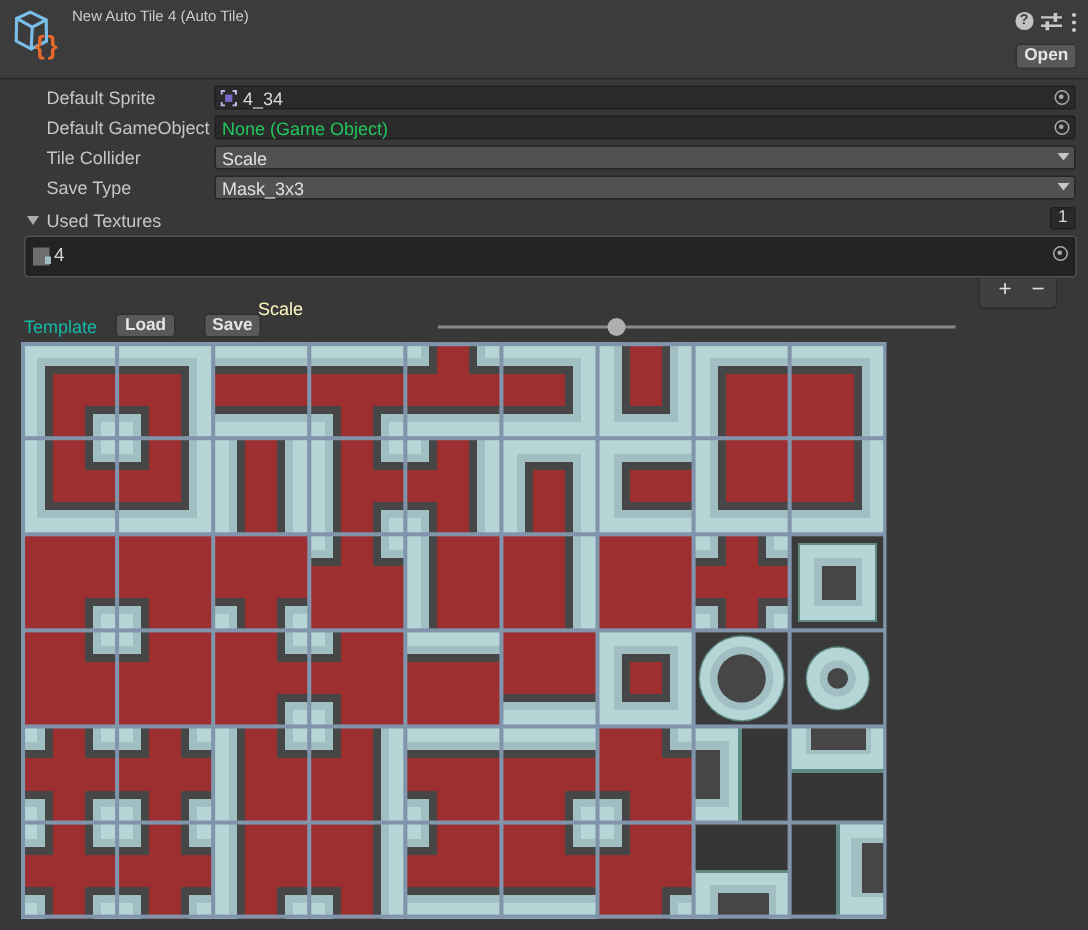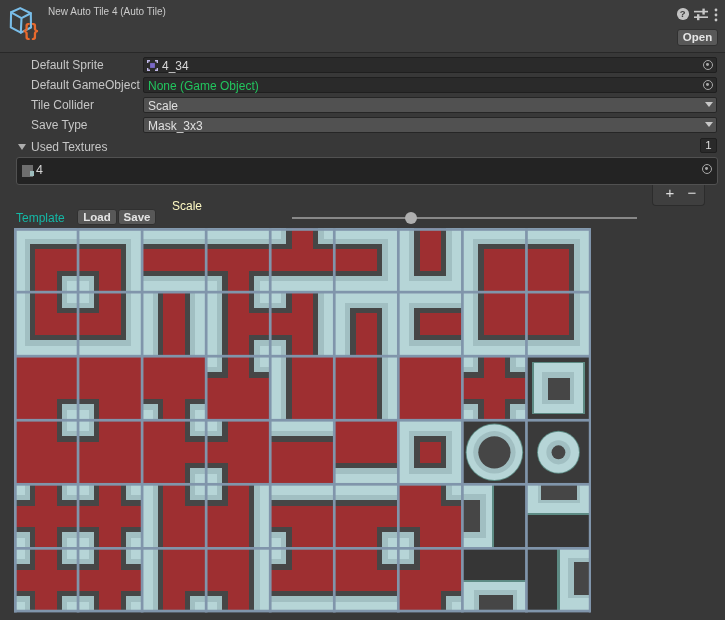--- a/index.html
+++ b/index.html
@@ -98,21 +98,21 @@
 <div class="picker" style="left:702px;top:164px"></div>
 
 <div class="abs" style="left:652px;top:185px;width:53px;height:21px;background:#3f3f3f;
      border:1px solid #2c2c2c;border-top:none;border-radius:0 0 4px 4px;">
   <div class="abs" style="left:8px;top:-1px;width:18px;font-size:15px;color:#dddddd;text-align:center;">+</div>
   <div class="abs" style="left:30px;top:-1px;width:18px;font-size:15px;color:#dddddd;text-align:center;">−</div>
 </div>
 
 <div class="lbl" style="left:16px;top:210px;color:#14b8a6">Template</div>
 <div class="btn" style="left:77px;top:209px;width:40px;height:16px;line-height:14px;">Load</div>
-<div class="btn" style="left:118px;top:209px;width:38px;height:16px;line-height:14px;">Save</div>
+<div class="btn" style="left:136px;top:209px;width:38px;height:16px;line-height:14px;">Save</div>
 <div class="lbl" style="left:172px;top:198px;color:#fef9c3">Scale</div>
 <div class="abs" style="left:292px;top:216.5px;width:345px;height:2px;background:#888888;"></div>
 <div class="abs" style="left:405px;top:212px;width:12px;height:12px;border-radius:50%;background:#afafaf;"></div>
 
 <div class="abs" style="left:14px;top:228px;width:577px;height:385px;"><svg width="577" height="385" viewBox="0 0 576.5 384.5">
       <path shape-rendering="crispEdges" fill="#9e2f31" d="M21.33 21.33h42.67v21.33h-42.67zM21.33 42.67h21.33v21.33h-21.33zM64 21.33h42.67v21.33h-42.67zM85.33 42.67h21.33v21.33h-21.33zM128 21.33h64v21.33h-64zM192 21.33h64v21.33h-64zM213.33 42.67h21.33v21.33h-21.33zM277.33 0h21.33v21.33h-21.33zM256 21.33h64v21.33h-64zM320 21.33h42.67v21.33h-42.67zM405.33 0h21.33v42.67h-21.33zM469.33 21.33h42.67v42.67h-42.67zM512 21.33h42.67v42.67h-42.67zM21.33 64h21.33v21.33h-21.33zM21.33 85.33h42.67v21.33h-42.67zM85.33 64h21.33v21.33h-21.33zM64 85.33h42.67v21.33h-42.67zM149.33 64h21.33v64h-21.33zM213.33 64h21.33v21.33h-21.33zM213.33 85.33h42.67v21.33h-42.67zM213.33 106.67h21.33v21.33h-21.33zM277.33 64h21.33v21.33h-21.33zM256 85.33h42.67v21.33h-42.67zM277.33 106.67h21.33v21.33h-21.33zM341.33 85.33h21.33v42.67h-21.33zM405.33 85.33h42.67v21.33h-42.67zM469.33 64h42.67v42.67h-42.67zM512 64h42.67v42.67h-42.67zM0 128h64v42.67h-64zM0 170.67h42.67v21.33h-42.67zM64 128h64v42.67h-64zM85.33 170.67h42.67v21.33h-42.67zM128 128h64v42.67h-64zM149.33 170.67h21.33v21.33h-21.33zM213.33 128h21.33v21.33h-21.33zM192 149.33h64v42.67h-64zM277.33 128h42.67v64h-42.67zM320 128h42.67v64h-42.67zM384 128h64v64h-64zM469.33 128h21.33v21.33h-21.33zM448 149.33h64v21.33h-64zM469.33 170.67h21.33v21.33h-21.33zM0 192h42.67v21.33h-42.67zM0 213.33h64v42.67h-64zM85.33 192h42.67v21.33h-42.67zM64 213.33h64v42.67h-64zM128 192h42.67v21.33h-42.67zM128 213.33h64v21.33h-64zM128 234.67h42.67v21.33h-42.67zM213.33 192h42.67v21.33h-42.67zM192 213.33h64v21.33h-64zM213.33 234.67h42.67v21.33h-42.67zM256 213.33h64v42.67h-64zM320 192h64v42.67h-64zM405.33 213.33h21.33v21.33h-21.33zM21.33 256h21.33v21.33h-21.33zM0 277.33h64v21.33h-64zM21.33 298.67h21.33v21.33h-21.33zM85.33 256h21.33v21.33h-21.33zM64 277.33h64v21.33h-64zM85.33 298.67h21.33v21.33h-21.33zM149.33 256h21.33v21.33h-21.33zM149.33 277.33h42.67v42.67h-42.67zM213.33 256h21.33v21.33h-21.33zM192 277.33h42.67v42.67h-42.67zM256 277.33h64v21.33h-64zM277.33 298.67h42.67v21.33h-42.67zM320 277.33h64v21.33h-64zM320 298.67h42.67v21.33h-42.67zM384 256h42.67v21.33h-42.67zM384 277.33h64v21.33h-64zM405.33 298.67h42.67v21.33h-42.67zM21.33 320h21.33v21.33h-21.33zM0 341.33h64v21.33h-64zM21.33 362.67h21.33v21.33h-21.33zM85.33 320h21.33v21.33h-21.33zM64 341.33h64v21.33h-64zM85.33 362.67h21.33v21.33h-21.33zM149.33 320h42.67v42.67h-42.67zM149.33 362.67h21.33v21.33h-21.33zM192 320h42.67v42.67h-42.67zM213.33 362.67h21.33v21.33h-21.33zM277.33 320h42.67v21.33h-42.67zM256 341.33h64v21.33h-64zM320 320h42.67v21.33h-42.67zM320 341.33h64v21.33h-64zM405.33 320h42.67v21.33h-42.67zM384 341.33h64v21.33h-64zM384 362.67h42.67v21.33h-42.67z"></path>
       <path shape-rendering="crispEdges" fill="#b6d5d7" d="M0 0h64v10.67h-64zM0 10.67h10.67v53.33h-10.67zM53.33 53.33h10.67v10.67h-10.67zM64 0h64v10.67h-64zM117.33 10.67h10.67v53.33h-10.67zM64 53.33h10.67v10.67h-10.67zM128 0h64v10.67h-64zM128 53.33h64v10.67h-64zM192 0h64v10.67h-64zM192 53.33h10.67v10.67h-10.67zM245.33 53.33h10.67v10.67h-10.67zM256 0h10.67v10.67h-10.67zM309.33 0h10.67v10.67h-10.67zM256 53.33h64v10.67h-64zM320 0h64v10.67h-64zM373.33 10.67h10.67v42.67h-10.67zM320 53.33h64v10.67h-64zM384 0h10.67v53.33h-10.67zM437.33 0h10.67v53.33h-10.67zM384 53.33h64v10.67h-64zM448 0h64v10.67h-64zM448 10.67h10.67v53.33h-10.67zM512 0h64v10.67h-64zM565.33 10.67h10.67v53.33h-10.67zM0 64h10.67v53.33h-10.67zM53.33 64h10.67v10.67h-10.67zM0 117.33h64v10.67h-64zM64 64h10.67v10.67h-10.67zM117.33 64h10.67v53.33h-10.67zM64 117.33h64v10.67h-64zM128 64h10.67v64h-10.67zM181.33 64h10.67v64h-10.67zM192 64h10.67v64h-10.67zM245.33 64h10.67v10.67h-10.67zM245.33 117.33h10.67v10.67h-10.67zM256 64h10.67v10.67h-10.67zM309.33 64h10.67v64h-10.67zM256 117.33h10.67v10.67h-10.67zM320 64h64v10.67h-64zM320 74.67h10.67v53.33h-10.67zM373.33 74.67h10.67v53.33h-10.67zM384 64h64v10.67h-64zM384 74.67h10.67v42.67h-10.67zM384 117.33h64v10.67h-64zM448 64h10.67v53.33h-10.67zM448 117.33h64v10.67h-64zM565.33 64h10.67v53.33h-10.67zM512 117.33h64v10.67h-64zM53.33 181.33h10.67v10.67h-10.67zM64 181.33h10.67v10.67h-10.67zM128 181.33h10.67v10.67h-10.67zM181.33 181.33h10.67v10.67h-10.67zM192 128h10.67v10.67h-10.67zM245.33 128h10.67v10.67h-10.67zM256 128h10.67v64h-10.67zM373.33 128h10.67v64h-10.67zM448 128h10.67v10.67h-10.67zM501.33 128h10.67v10.67h-10.67zM448 181.33h10.67v10.67h-10.67zM501.33 181.33h10.67v10.67h-10.67zM53.33 192h10.67v10.67h-10.67zM64 192h10.67v10.67h-10.67zM181.33 192h10.67v10.67h-10.67zM181.33 245.33h10.67v10.67h-10.67zM192 192h10.67v10.67h-10.67zM192 245.33h10.67v10.67h-10.67zM256 192h64v10.67h-64zM320 245.33h64v10.67h-64zM384 192h64v10.67h-64zM384 202.67h10.67v42.67h-10.67zM437.33 202.67h10.67v42.67h-10.67zM384 245.33h64v10.67h-64zM0 256h10.67v10.67h-10.67zM53.33 256h10.67v10.67h-10.67zM0 309.33h10.67v10.67h-10.67zM53.33 309.33h10.67v10.67h-10.67zM64 256h10.67v10.67h-10.67zM117.33 256h10.67v10.67h-10.67zM64 309.33h10.67v10.67h-10.67zM117.33 309.33h10.67v10.67h-10.67zM128 256h10.67v64h-10.67zM181.33 256h10.67v10.67h-10.67zM192 256h10.67v10.67h-10.67zM245.33 256h10.67v64h-10.67zM256 256h64v10.67h-64zM256 309.33h10.67v10.67h-10.67zM320 256h64v10.67h-64zM373.33 309.33h10.67v10.67h-10.67zM437.33 256h10.67v10.67h-10.67zM384 309.33h10.67v10.67h-10.67zM0 320h10.67v10.67h-10.67zM53.33 320h10.67v10.67h-10.67zM0 373.33h10.67v10.67h-10.67zM53.33 373.33h10.67v10.67h-10.67zM64 320h10.67v10.67h-10.67zM117.33 320h10.67v10.67h-10.67zM64 373.33h10.67v10.67h-10.67zM117.33 373.33h10.67v10.67h-10.67zM128 320h10.67v64h-10.67zM181.33 373.33h10.67v10.67h-10.67zM245.33 320h10.67v64h-10.67zM192 373.33h10.67v10.67h-10.67zM256 320h10.67v10.67h-10.67zM256 373.33h64v10.67h-64zM373.33 320h10.67v10.67h-10.67zM320 373.33h64v10.67h-64zM384 320h10.67v10.67h-10.67zM437.33 373.33h10.67v10.67h-10.67z"></path>
       <path shape-rendering="crispEdges" fill="#a1bfc2" d="M10.67 10.67h53.33v5.33h-53.33zM10.67 16h5.33v48h-5.33zM48 48h16v5.33h-16zM48 53.33h5.33v10.67h-5.33zM64 10.67h53.33v5.33h-53.33zM112 16h5.33v48h-5.33zM64 48h16v5.33h-16zM74.67 53.33h5.33v10.67h-5.33zM128 10.67h64v5.33h-64zM128 48h64v5.33h-64zM192 10.67h64v5.33h-64zM192 48h16v5.33h-16zM240 48h16v5.33h-16zM202.67 53.33h5.33v10.67h-5.33zM240 53.33h5.33v10.67h-5.33zM266.67 0h5.33v10.67h-5.33zM304 0h5.33v10.67h-5.33zM256 10.67h16v5.33h-16zM304 10.67h16v5.33h-16zM256 48h64v5.33h-64zM320 10.67h53.33v5.33h-53.33zM368 16h5.33v32h-5.33zM320 48h53.33v5.33h-53.33zM394.67 0h5.33v48h-5.33zM432 0h5.33v48h-5.33zM394.67 48h42.67v5.33h-42.67zM458.67 10.67h53.33v5.33h-53.33zM458.67 16h5.33v48h-5.33zM512 10.67h53.33v5.33h-53.33zM560 16h5.33v48h-5.33zM10.67 64h5.33v48h-5.33zM48 64h5.33v10.67h-5.33zM48 74.67h16v5.33h-16zM10.67 112h53.33v5.33h-53.33zM74.67 64h5.33v10.67h-5.33zM112 64h5.33v48h-5.33zM64 74.67h16v5.33h-16zM64 112h53.33v5.33h-53.33zM138.67 64h5.33v64h-5.33zM176 64h5.33v64h-5.33zM202.67 64h5.33v64h-5.33zM240 64h5.33v10.67h-5.33zM240 74.67h16v5.33h-16zM240 112h16v5.33h-16zM240 117.33h5.33v10.67h-5.33zM266.67 64h5.33v10.67h-5.33zM304 64h5.33v64h-5.33zM256 74.67h16v5.33h-16zM256 112h16v5.33h-16zM266.67 117.33h5.33v10.67h-5.33zM330.67 74.67h42.67v5.33h-42.67zM330.67 80h5.33v48h-5.33zM368 80h5.33v48h-5.33zM394.67 74.67h53.33v5.33h-53.33zM394.67 80h5.33v32h-5.33zM394.67 112h53.33v5.33h-53.33zM458.67 64h5.33v48h-5.33zM458.67 112h53.33v5.33h-53.33zM560 64h5.33v48h-5.33zM512 112h53.33v5.33h-53.33zM48 176h16v5.33h-16zM48 181.33h5.33v10.67h-5.33zM64 176h16v5.33h-16zM74.67 181.33h5.33v10.67h-5.33zM128 176h16v5.33h-16zM176 176h16v5.33h-16zM138.67 181.33h5.33v10.67h-5.33zM176 181.33h5.33v10.67h-5.33zM202.67 128h5.33v10.67h-5.33zM240 128h5.33v10.67h-5.33zM192 138.67h16v5.33h-16zM240 138.67h16v5.33h-16zM266.67 128h5.33v64h-5.33zM368 128h5.33v64h-5.33zM458.67 128h5.33v10.67h-5.33zM496 128h5.33v10.67h-5.33zM448 138.67h16v5.33h-16zM496 138.67h16v5.33h-16zM448 176h16v5.33h-16zM496 176h16v5.33h-16zM458.67 181.33h5.33v10.67h-5.33zM496 181.33h5.33v10.67h-5.33zM48 192h5.33v10.67h-5.33zM48 202.67h16v5.33h-16zM74.67 192h5.33v10.67h-5.33zM64 202.67h16v5.33h-16zM176 192h5.33v10.67h-5.33zM176 202.67h16v5.33h-16zM176 240h16v5.33h-16zM176 245.33h5.33v10.67h-5.33zM202.67 192h5.33v10.67h-5.33zM192 202.67h16v5.33h-16zM192 240h16v5.33h-16zM202.67 245.33h5.33v10.67h-5.33zM256 202.67h64v5.33h-64zM320 240h64v5.33h-64zM394.67 202.67h42.67v5.33h-42.67zM394.67 208h5.33v32h-5.33zM432 208h5.33v32h-5.33zM394.67 240h42.67v5.33h-42.67zM10.67 256h5.33v10.67h-5.33zM48 256h5.33v10.67h-5.33zM0 266.67h16v5.33h-16zM48 266.67h16v5.33h-16zM0 304h16v5.33h-16zM48 304h16v5.33h-16zM10.67 309.33h5.33v10.67h-5.33zM48 309.33h5.33v10.67h-5.33zM74.67 256h5.33v10.67h-5.33zM112 256h5.33v10.67h-5.33zM64 266.67h16v5.33h-16zM112 266.67h16v5.33h-16zM64 304h16v5.33h-16zM112 304h16v5.33h-16zM74.67 309.33h5.33v10.67h-5.33zM112 309.33h5.33v10.67h-5.33zM138.67 256h5.33v64h-5.33zM176 256h5.33v10.67h-5.33zM176 266.67h16v5.33h-16zM202.67 256h5.33v10.67h-5.33zM240 256h5.33v64h-5.33zM192 266.67h16v5.33h-16zM256 266.67h64v5.33h-64zM256 304h16v5.33h-16zM266.67 309.33h5.33v10.67h-5.33zM320 266.67h64v5.33h-64zM368 304h16v5.33h-16zM368 309.33h5.33v10.67h-5.33zM432 256h5.33v10.67h-5.33zM432 266.67h16v5.33h-16zM384 304h16v5.33h-16zM394.67 309.33h5.33v10.67h-5.33zM10.67 320h5.33v10.67h-5.33zM48 320h5.33v10.67h-5.33zM0 330.67h16v5.33h-16zM48 330.67h16v5.33h-16zM0 368h16v5.33h-16zM48 368h16v5.33h-16zM10.67 373.33h5.33v10.67h-5.33zM48 373.33h5.33v10.67h-5.33zM74.67 320h5.33v10.67h-5.33zM112 320h5.33v10.67h-5.33zM64 330.67h16v5.33h-16zM112 330.67h16v5.33h-16zM64 368h16v5.33h-16zM112 368h16v5.33h-16zM74.67 373.33h5.33v10.67h-5.33zM112 373.33h5.33v10.67h-5.33zM138.67 320h5.33v64h-5.33zM176 368h16v5.33h-16zM176 373.33h5.33v10.67h-5.33zM240 320h5.33v64h-5.33zM192 368h16v5.33h-16zM202.67 373.33h5.33v10.67h-5.33zM266.67 320h5.33v10.67h-5.33zM256 330.67h16v5.33h-16zM256 368h64v5.33h-64zM368 320h5.33v10.67h-5.33zM368 330.67h16v5.33h-16zM320 368h64v5.33h-64zM394.67 320h5.33v10.67h-5.33zM384 330.67h16v5.33h-16zM432 368h16v5.33h-16zM432 373.33h5.33v10.67h-5.33z"></path>
       <path shape-rendering="crispEdges" fill="#464646" d="M16 16h48v5.33h-48zM16 21.33h5.33v42.67h-5.33zM42.67 42.67h21.33v5.33h-21.33zM42.67 48h5.33v16h-5.33zM64 16h48v5.33h-48zM106.67 21.33h5.33v42.67h-5.33zM64 42.67h21.33v5.33h-21.33zM80 48h5.33v16h-5.33zM128 16h64v5.33h-64zM128 42.67h64v5.33h-64zM192 16h64v5.33h-64zM192 42.67h21.33v5.33h-21.33zM234.67 42.67h21.33v5.33h-21.33zM208 48h5.33v16h-5.33zM234.67 48h5.33v16h-5.33zM272 0h5.33v16h-5.33zM298.67 0h5.33v16h-5.33zM256 16h21.33v5.33h-21.33zM298.67 16h21.33v5.33h-21.33zM256 42.67h64v5.33h-64zM320 16h48v5.33h-48zM362.67 21.33h5.33v21.33h-5.33zM320 42.67h48v5.33h-48zM400 0h5.33v42.67h-5.33zM426.67 0h5.33v42.67h-5.33zM400 42.67h32v5.33h-32zM464 16h48v5.33h-48zM464 21.33h5.33v42.67h-5.33zM512 16h48v5.33h-48zM554.67 21.33h5.33v42.67h-5.33zM16 64h5.33v42.67h-5.33zM42.67 64h5.33v16h-5.33zM42.67 80h21.33v5.33h-21.33zM16 106.67h48v5.33h-48zM80 64h5.33v16h-5.33zM106.67 64h5.33v42.67h-5.33zM64 80h21.33v5.33h-21.33zM64 106.67h48v5.33h-48zM144 64h5.33v64h-5.33zM170.67 64h5.33v64h-5.33zM208 64h5.33v64h-5.33zM234.67 64h5.33v16h-5.33zM234.67 80h21.33v5.33h-21.33zM234.67 106.67h21.33v5.33h-21.33zM234.67 112h5.33v16h-5.33zM272 64h5.33v16h-5.33zM298.67 64h5.33v64h-5.33zM256 80h21.33v5.33h-21.33zM256 106.67h21.33v5.33h-21.33zM272 112h5.33v16h-5.33zM336 80h32v5.33h-32zM336 85.33h5.33v42.67h-5.33zM362.67 85.33h5.33v42.67h-5.33zM400 80h48v5.33h-48zM400 85.33h5.33v21.33h-5.33zM400 106.67h48v5.33h-48zM464 64h5.33v42.67h-5.33zM464 106.67h48v5.33h-48zM554.67 64h5.33v42.67h-5.33zM512 106.67h48v5.33h-48zM42.67 170.67h21.33v5.33h-21.33zM42.67 176h5.33v16h-5.33zM64 170.67h21.33v5.33h-21.33zM80 176h5.33v16h-5.33zM128 170.67h21.33v5.33h-21.33zM170.67 170.67h21.33v5.33h-21.33zM144 176h5.33v16h-5.33zM170.67 176h5.33v16h-5.33zM208 128h5.33v16h-5.33zM234.67 128h5.33v16h-5.33zM192 144h21.33v5.33h-21.33zM234.67 144h21.33v5.33h-21.33zM272 128h5.33v64h-5.33zM362.67 128h5.33v64h-5.33zM464 128h5.33v16h-5.33zM490.67 128h5.33v16h-5.33zM448 144h21.33v5.33h-21.33zM490.67 144h21.33v5.33h-21.33zM448 170.67h21.33v5.33h-21.33zM490.67 170.67h21.33v5.33h-21.33zM464 176h5.33v16h-5.33zM490.67 176h5.33v16h-5.33zM42.67 192h5.33v16h-5.33zM42.67 208h21.33v5.33h-21.33zM80 192h5.33v16h-5.33zM64 208h21.33v5.33h-21.33zM170.67 192h5.33v16h-5.33zM170.67 208h21.33v5.33h-21.33zM170.67 234.67h21.33v5.33h-21.33zM170.67 240h5.33v16h-5.33zM208 192h5.33v16h-5.33zM192 208h21.33v5.33h-21.33zM192 234.67h21.33v5.33h-21.33zM208 240h5.33v16h-5.33zM256 208h64v5.33h-64zM320 234.67h64v5.33h-64zM400 208h32v5.33h-32zM400 213.33h5.33v21.33h-5.33zM426.67 213.33h5.33v21.33h-5.33zM400 234.67h32v5.33h-32zM16 256h5.33v16h-5.33zM42.67 256h5.33v16h-5.33zM0 272h21.33v5.33h-21.33zM42.67 272h21.33v5.33h-21.33zM0 298.67h21.33v5.33h-21.33zM42.67 298.67h21.33v5.33h-21.33zM16 304h5.33v16h-5.33zM42.67 304h5.33v16h-5.33zM80 256h5.33v16h-5.33zM106.67 256h5.33v16h-5.33zM64 272h21.33v5.33h-21.33zM106.67 272h21.33v5.33h-21.33zM64 298.67h21.33v5.33h-21.33zM106.67 298.67h21.33v5.33h-21.33zM80 304h5.33v16h-5.33zM106.67 304h5.33v16h-5.33zM144 256h5.33v64h-5.33zM170.67 256h5.33v16h-5.33zM170.67 272h21.33v5.33h-21.33zM208 256h5.33v16h-5.33zM234.67 256h5.33v64h-5.33zM192 272h21.33v5.33h-21.33zM256 272h64v5.33h-64zM256 298.67h21.33v5.33h-21.33zM272 304h5.33v16h-5.33zM320 272h64v5.33h-64zM362.67 298.67h21.33v5.33h-21.33zM362.67 304h5.33v16h-5.33zM426.67 256h5.33v16h-5.33zM426.67 272h21.33v5.33h-21.33zM384 298.67h21.33v5.33h-21.33zM400 304h5.33v16h-5.33zM16 320h5.33v16h-5.33zM42.67 320h5.33v16h-5.33zM0 336h21.33v5.33h-21.33zM42.67 336h21.33v5.33h-21.33zM0 362.67h21.33v5.33h-21.33zM42.67 362.67h21.33v5.33h-21.33zM16 368h5.33v16h-5.33zM42.67 368h5.33v16h-5.33zM80 320h5.33v16h-5.33zM106.67 320h5.33v16h-5.33zM64 336h21.33v5.33h-21.33zM106.67 336h21.33v5.33h-21.33zM64 362.67h21.33v5.33h-21.33zM106.67 362.67h21.33v5.33h-21.33zM80 368h5.33v16h-5.33zM106.67 368h5.33v16h-5.33zM144 320h5.33v64h-5.33zM170.67 362.67h21.33v5.33h-21.33zM170.67 368h5.33v16h-5.33zM234.67 320h5.33v64h-5.33zM192 362.67h21.33v5.33h-21.33zM208 368h5.33v16h-5.33zM272 320h5.33v16h-5.33zM256 336h21.33v5.33h-21.33zM256 362.67h64v5.33h-64zM362.67 320h5.33v16h-5.33zM362.67 336h21.33v5.33h-21.33zM320 362.67h64v5.33h-64zM400 320h5.33v16h-5.33zM384 336h21.33v5.33h-21.33zM426.67 362.67h21.33v5.33h-21.33zM426.67 368h5.33v16h-5.33z"></path>
       <rect shape-rendering="crispEdges" x="512" y="128" width="64" height="64" fill="#3a3a3a"></rect>

